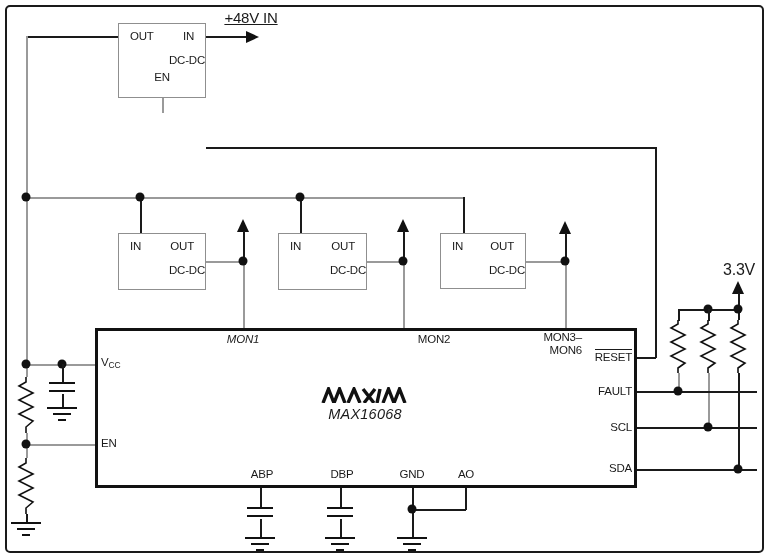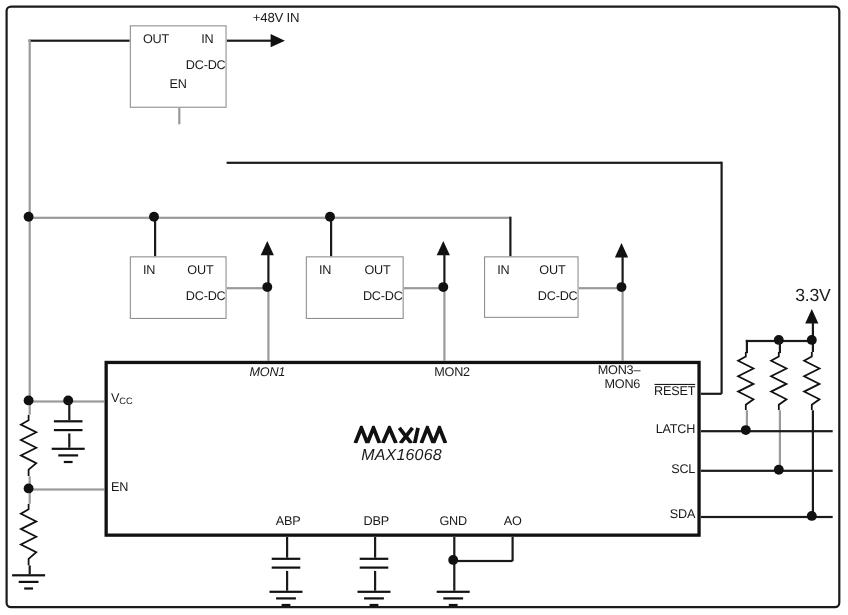--- a/index.html
+++ b/index.html
@@ -47,21 +47,21 @@
   .cap i{display:block;background:#111;height:2px;width:26px;}
   .cap i:nth-child(2){margin-top:6px;}
   .res{position:absolute;transform:translateX(-50%);}
 </style>
 </head>
 <body>
 
 <div id="canvas">
   <div class="frame"></div>
 
-  <div class="lbl c" style="left:251px;top:9px;font-size:12px;">+48V IN</div>
+  <div class="lbl c" style="left:251px;top:9px;font-size:15px;text-decoration:underline;">+48V IN</div>
   <div class="wire h" style="left:206px;top:36px;width:42px;"></div>
   <div class="arr-right" style="left:246px;top:37px;"></div>
 
   <div class="wire h" style="left:26px;top:36px;width:92px;"></div>
   <div class="wire v gray" style="left:26px;top:36px;height:341px;"></div>
   <div class="wire v gray" style="left:162px;top:98px;height:15px;"></div>
 
   <div class="wire h" style="left:206px;top:147px;width:450px;"></div>
   <div class="wire v" style="left:655px;top:147px;height:211px;"></div>
   <div class="wire h" style="left:637px;top:357px;width:19px;"></div>
@@ -220,25 +220,25 @@
       <span>OUT</span>
     </div>
     <div class="cname">DC-DC</div>
   </div>
 
   <div class="ic" style="left:95px;top:328px;width:542px;height:160px;"></div>
 
   <div class="lbl" style="left:101px;top:356px;"><span>V</span><span class="sub">CC</span></div>
   <div class="lbl" style="left:101px;top:437px;">EN</div>
   <div class="lbl c" style="left:243px;top:333px;font-style:italic;">MON1</div>
-  <div class="lbl c" style="left:403px;top:333px;padding-left:16px;">MON2</div>
+  <div class="lbl c" style="left:426px;top:333px;padding-left:16px;">MON2</div>
   <div class="lbl r" style="left:532px;top:331px;width:50px;">MON3–</div>
   <div class="lbl r" style="left:532px;top:344px;width:50px;">MON6</div>
   <div class="lbl r" style="left:582px;top:350px;width:50px;"><span class="overbar">RESET</span></div>
-  <div class="lbl r" style="left:585px;top:385px;width:47px;">LATCH</div>
+  <div class="lbl r" style="left:585px;top:385px;width:47px;">FAULT</div>
   <div class="lbl r" style="left:585px;top:421px;width:47px;">SCL</div>
   <div class="lbl r" style="left:585px;top:462px;width:47px;">SDA</div>
   <div class="lbl c" style="left:262px;top:468px;">ABP</div>
   <div class="lbl c" style="left:342px;top:468px;">DBP</div>
   <div class="lbl c" style="left:412px;top:468px;">GND</div>
   <div class="lbl c" style="left:466px;top:468px;">AO</div>
 
   <svg class="brand" style="left:365px;top:387px;" width="96" height="16" viewBox="0 0 86 16">
     <g fill="none" stroke="#111" stroke-width="3.4">
       <polyline points="1,16 6.5,2 12,16 17.5,2 23,16"></polyline>

